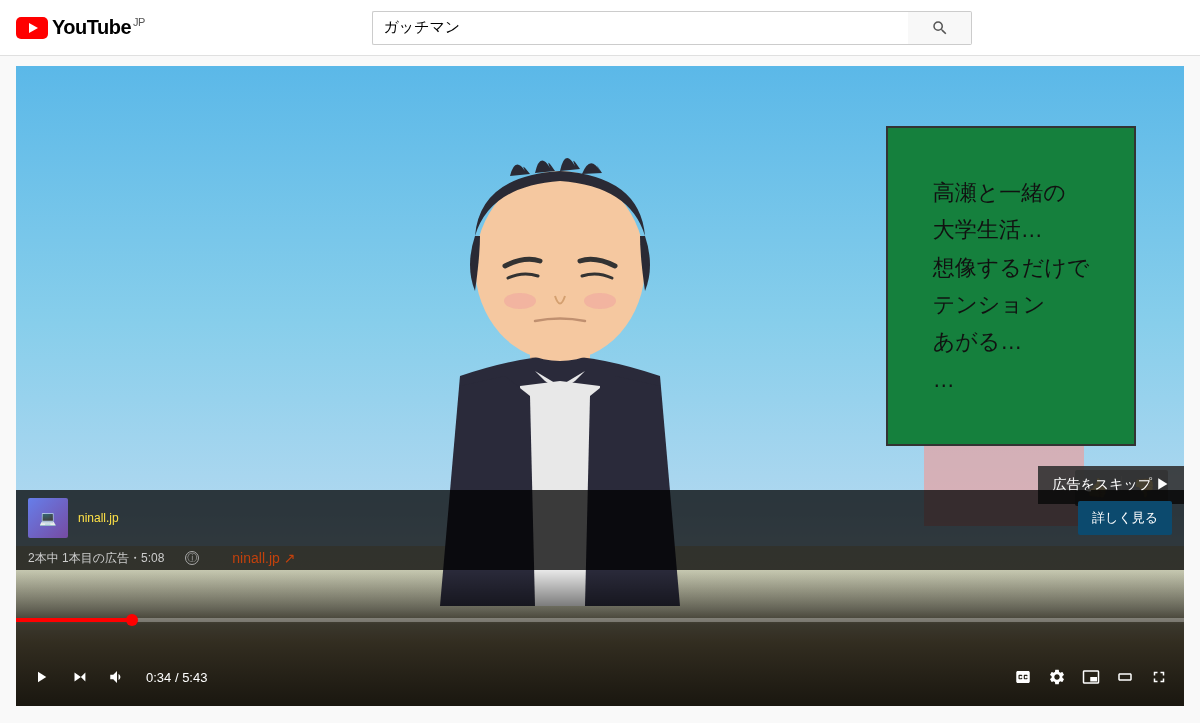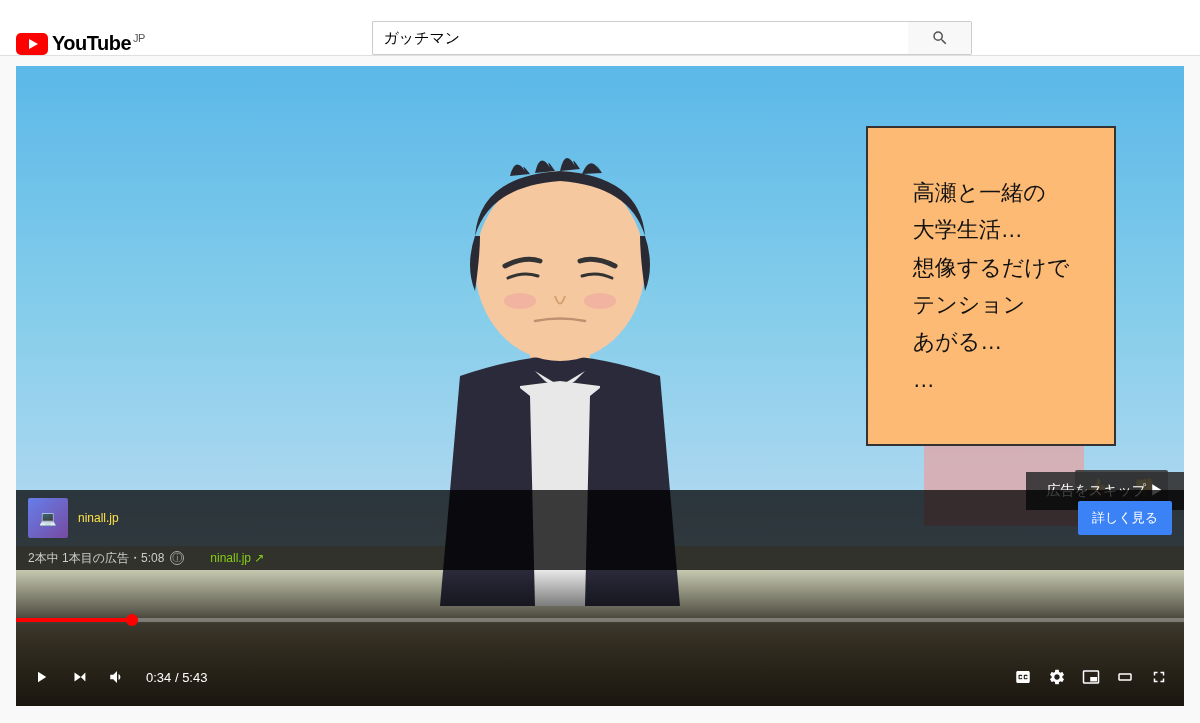--- a/index.html
+++ b/index.html
@@ -7,21 +7,21 @@
       width: 1200px;
       height: 723px;
       background: #f9f9f9;
       font-family: 'Arial', sans-serif;
       overflow: hidden;
     }
 
     
     #header {
       display: flex;
-      align-items: flex-end;
+      align-items: center;
       height: 56px;
       background: #fff;
       border-bottom: 1px solid #e0e0e0;
       padding: 0 16px;
       gap: 16px;
     }
     #logo-area {
       display: flex;
       align-items: center;
       gap: 4px;
@@ -131,24 +131,24 @@
       left: 50%;
       transform: translateX(-60%);
       width: 400px;
       height: 480px;
     }
 
     
     #speech-box {
       position: absolute;
       top: 60px;
-      right: 68px;
+      right: 48px;
       width: 250px;
       height: 320px;
-      background: #fdba74;
+      background: #15803d;
       border: 2px solid #333;
       display: flex;
       align-items: center;
       justify-content: center;
       padding: 20px 4px;
     }
     #speech-text {
       font-size: 22px;
       color: #111;
       line-height: 1.7;
@@ -183,24 +183,24 @@
     .ld-divider {
       width: 1px;
       background: #666;
       margin: 6px 0;
     }
 
     
     #skip-ad {
       position: absolute;
       right: 0;
-      bottom: 196px;
+      bottom: 202px;
       background: rgba(50,50,50,0.9);
       color: #fff;
-      padding: 10px 20px;
+      padding: 10px 14px;
       font-size: 14px;
       cursor: pointer;
       display: flex;
       align-items: center;
       gap: 6px;
       font-family: 'Yu Gothic', 'Meiryo', sans-serif;
     }
 
     
     #ad-info-bar {
@@ -231,21 +231,21 @@
     #ad-title {
       color: #fff;
       font-size: 14px;
       font-family: 'Yu Gothic', 'Meiryo', sans-serif;
     }
     #ad-domain {
       color: #fde047;
       font-size: 12px;
     }
     #ad-details-btn {
-      background: #3b82f6;
+      background: #0c4a6e;
       color: #fff;
       border: none;
       padding: 8px 14px;
       font-size: 13px;
       cursor: pointer;
       border-radius: 2px;
       font-family: 'Yu Gothic', 'Meiryo', sans-serif;
       white-space: nowrap;
     }
 
@@ -253,21 +253,21 @@
     #ad-count-bar {
       position: absolute;
       bottom: 136px;
       left: 0;
       right: 0;
       height: 24px;
       background: rgba(0,0,0,0.75);
       display: flex;
       align-items: center;
       padding: 0 12px;
-      gap: 6px;
+      gap: 21px;
     }
     #ad-count-text {
       color: #ccc;
       font-size: 12px;
       font-family: 'Yu Gothic', 'Meiryo', sans-serif;
     }
     #ad-info-icon {
       width: 14px;
       height: 14px;
       border-radius: 50%;
@@ -467,21 +467,21 @@
         <div id="ad-domain">
           <span>ninall.jp</span>
         </div>
       </div>
       <button id="ad-details-btn">詳しく見る</button>
     </div>
 
     <div id="ad-count-bar">
       <span id="ad-count-text">2本中 1本目の広告・5:08</span>
       <div id="ad-info-icon">ⓘ</div>
-      <span style="color:#84cc16;font-size:12px;margin-left:20px;">ninall.jp ↗</span>
+      <span style="color:#c2410c;font-size:14px;margin-left:12px;">ninall.jp ↗</span>
     </div>
 
     <div id="controls-bar"></div>
 
     <div id="progress-area">
       <div id="progress-fill" style="width: 9.9%;"></div>
       <div id="progress-dot" style="left: 9.9%;"></div>
     </div>
 
     <div id="controls-row">

